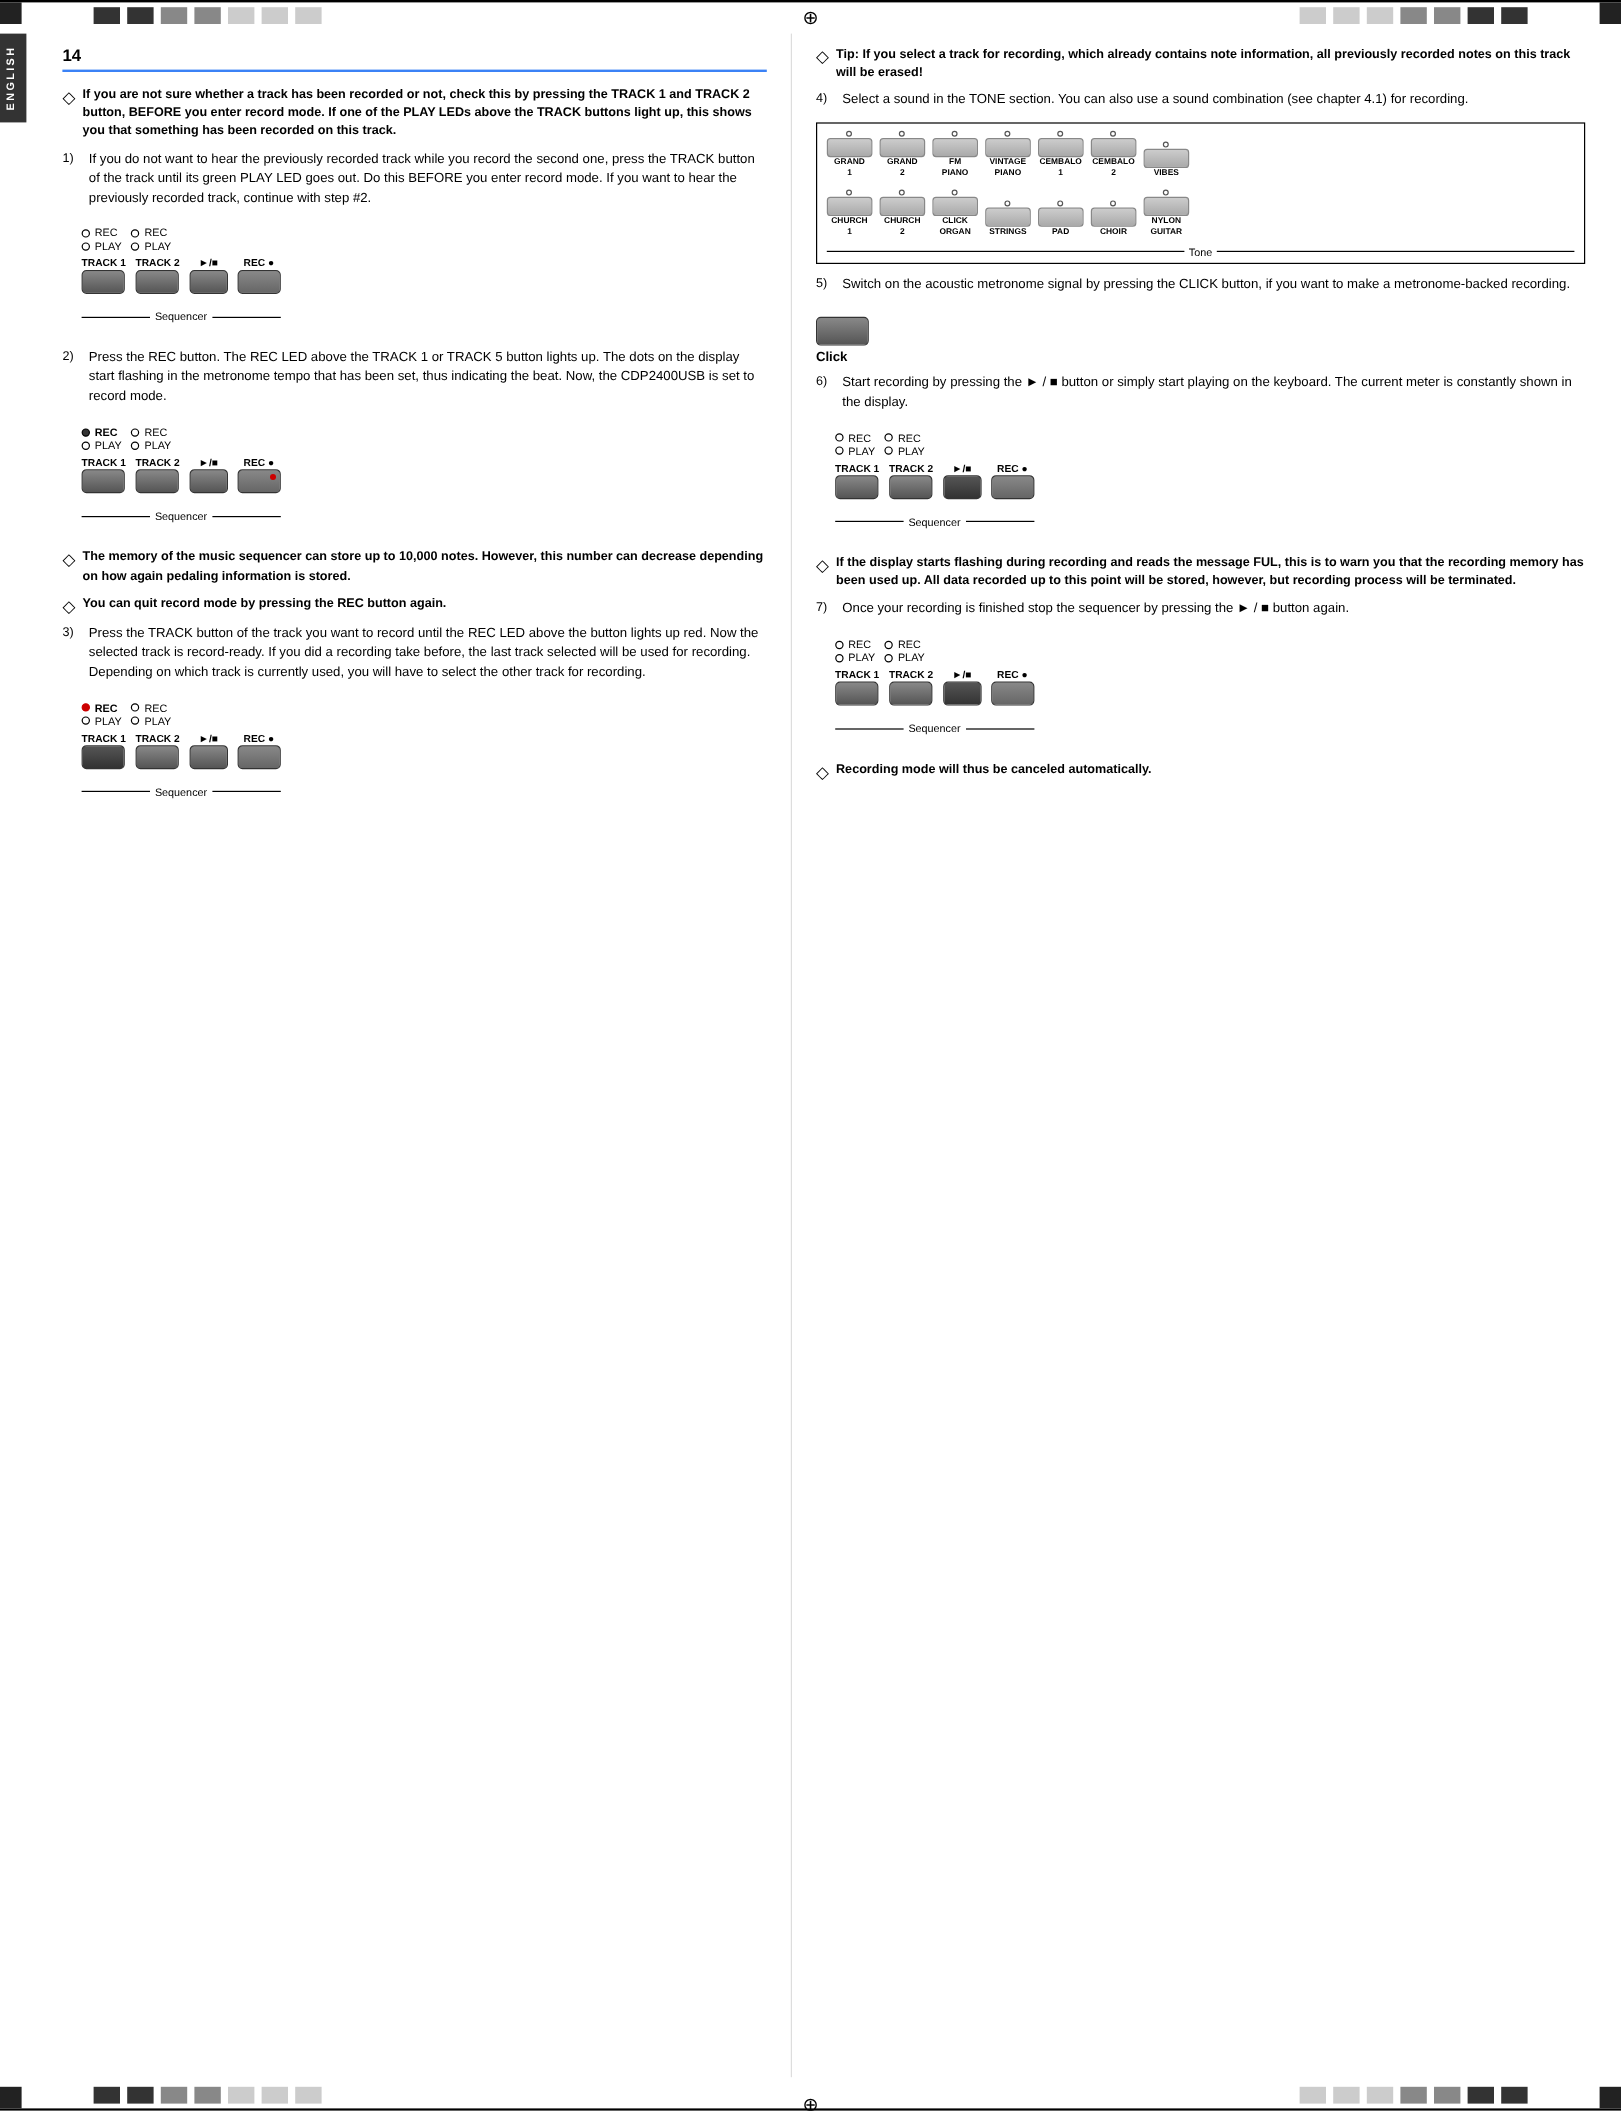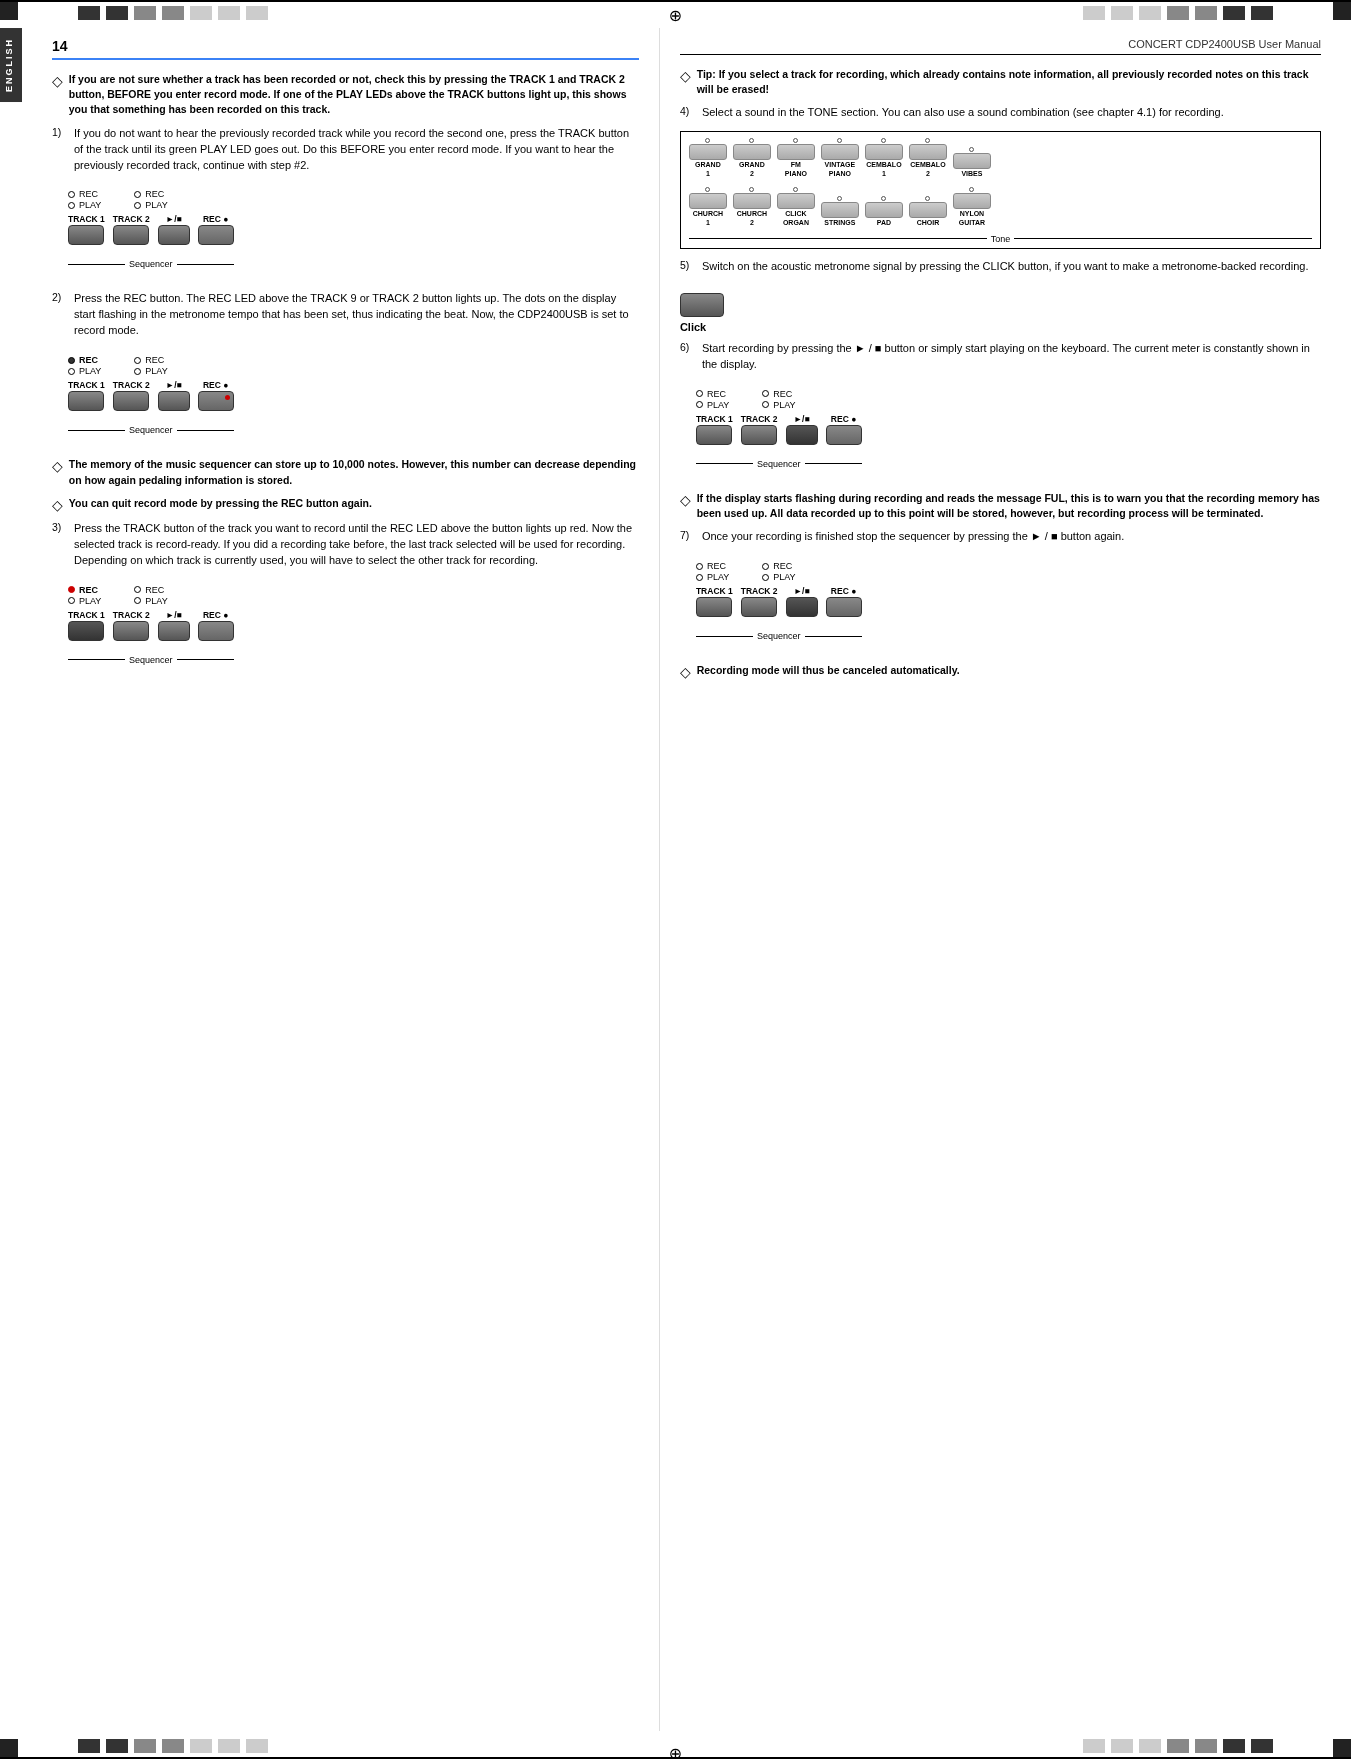--- a/index.html
+++ b/index.html
@@ -171,21 +171,21 @@
       line-height: 1.45;
     }
 
     
     .sequencer-diagram {
       margin: 8px 0 12px 16px;
       display: inline-block;
     }
     .led-row {
       display: flex;
-      gap: 33px;
+      gap: 8px;
       margin-bottom: 2px;
     }
     .led-group {
       display: flex;
       flex-direction: column;
       gap: 1px;
     }
     .led-line {
       display: flex;
       align-items: center;
@@ -490,21 +490,21 @@
           <div class="seq-line"></div>
           <span class="seq-label">Sequencer</span>
           <div class="seq-line"></div>
         </div>
       </div>
 
       
       <div class="numbered-item section-gap">
         <span class="num">2)</span>
         <div class="num-content">
-          Press the REC button. The REC LED above the TRACK 9 or TRACK 2 button lights up. The dots on the display start flashing in the metronome tempo that has been set, thus indicating the beat. Now, the CDP2400USB is set to record mode.
+          Press the REC button. The REC LED above the TRACK 1 or TRACK 5 button lights up. The dots on the display start flashing in the metronome tempo that has been set, thus indicating the beat. Now, the CDP2400USB is set to record mode.
         </div>
       </div>
 
       
       <div class="sequencer-diagram">
         <div class="led-row">
           <div class="led-group">
             <div class="led-line">
                 <span class="led on"></span>
                 <span><strong>REC</strong></span>
@@ -622,23 +622,20 @@
           <span class="seq-label">Sequencer</span>
           <div class="seq-line"></div>
         </div>
       </div>
 
     </div>
 
     <div class="right-column">
 
       
-      <div class="right-header-row">
-        <span class="page-title-text">CONCERT CDP2400USB User Manual</span>
-      </div>
 
       
       <div class="diamond-item">
         <span class="diamond">◇</span>
         <div class="diamond-content">
           <strong>Tip: If you select a track for recording, which already contains note information, all previously recorded notes on this track will be erased!</strong>
         </div>
       </div>
 
       

